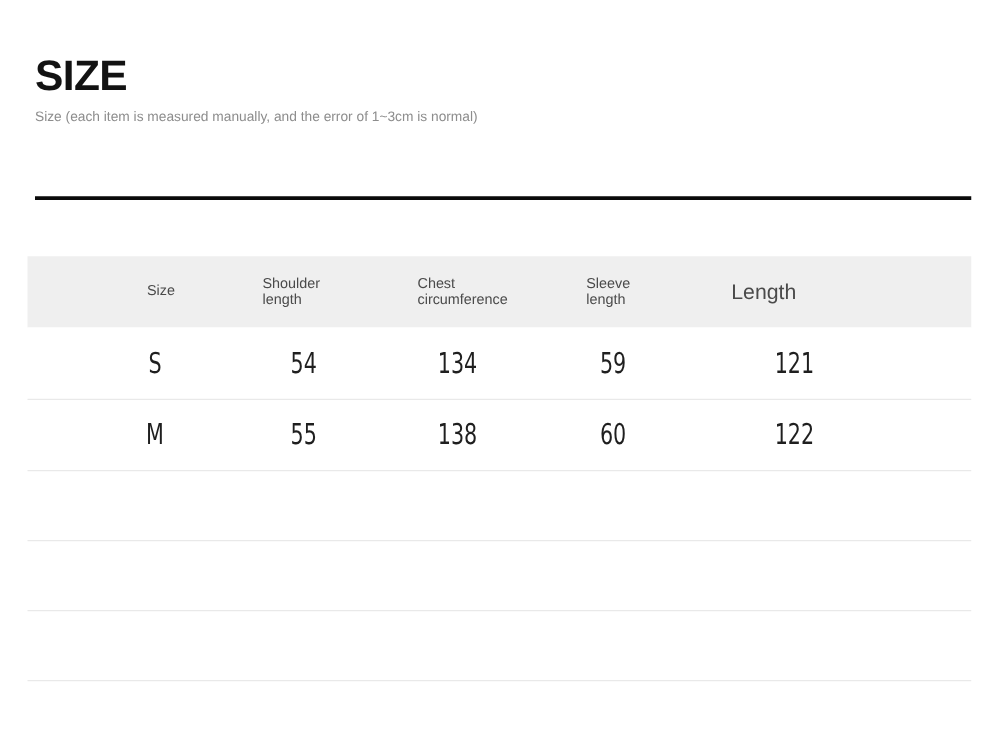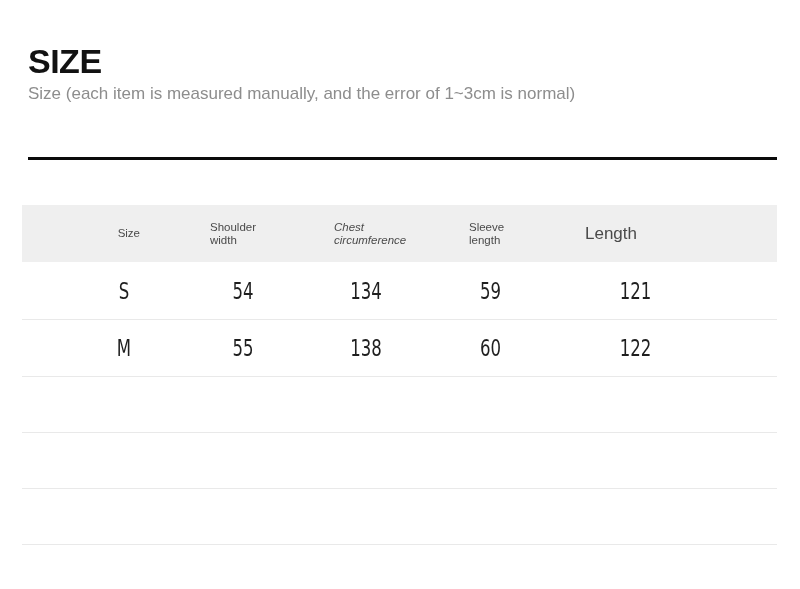--- a/index.html
+++ b/index.html
@@ -30,21 +30,21 @@
   }
   .title {
     font-size: 34px;
     font-weight: bold;
     color: #121212;
     letter-spacing: -0.5px;
     line-height: 42px;
     margin: 0;
   }
   .subtitle {
-    font-size: 17px;
+    font-size: 11px;
     color: #8d8d8d;
     line-height: 18px;
     margin: 3px 0 0 0;
     font-weight: normal;
   }
 
   
   .top-rule {
     position: absolute;
     left: 28px;
@@ -124,42 +124,42 @@
   
   .col-size   { left: 44px;  width: 116px; }
   .col-shoulder { left: 160px; width: 122px; }
   .col-chest  { left: 282px; width: 124px; }
   .col-sleeve { left: 406px; width: 125px; }
   .col-length { left: 531px; width: 165px; }
 
   
   .hcell.col-size     { left: 44px;  width: 116px; justify-content: flex-end; padding-right: 42px; }
   .hcell.col-shoulder { left: 188px; width: 110px; justify-content: flex-start; }
-  .hcell.col-chest    { left: 312px; width: 115px; justify-content: flex-start; font-style: italic; }
+  .hcell.col-chest    { left: 312px; width: 115px; justify-content: flex-start; }
   .hcell.col-sleeve   { left: 435px; width: 110px; justify-content: flex-start; margin-left: 12px; }
   .hcell.col-length   { left: 563px; width: 150px; justify-content: flex-start; }
 </style>
 </head>
 <body>
 
 <div class="page">
 
   <div class="heading">
     <div class="title">SIZE</div>
     <div class="subtitle">Size (each item is measured manually, and the error of 1~3cm is normal)</div>
   </div>
 
   <div class="top-rule"></div>
 
   <div class="table">
 
     <div class="row header-row">
       <div class="cell hcell col-size">Size</div>
       <div class="cell hcell col-shoulder">Shoulder
-width</div>
+length</div>
       <div class="cell hcell col-chest">Chest
 circumference</div>
       <div class="cell hcell col-sleeve">Sleeve
 length</div>
       <div class="cell hcell big col-length">Length</div>
     </div>
 
     <div class="row data-row first">
       <div class="cell vcell col-size">S</div>
       <div class="cell vcell col-shoulder">54</div>

